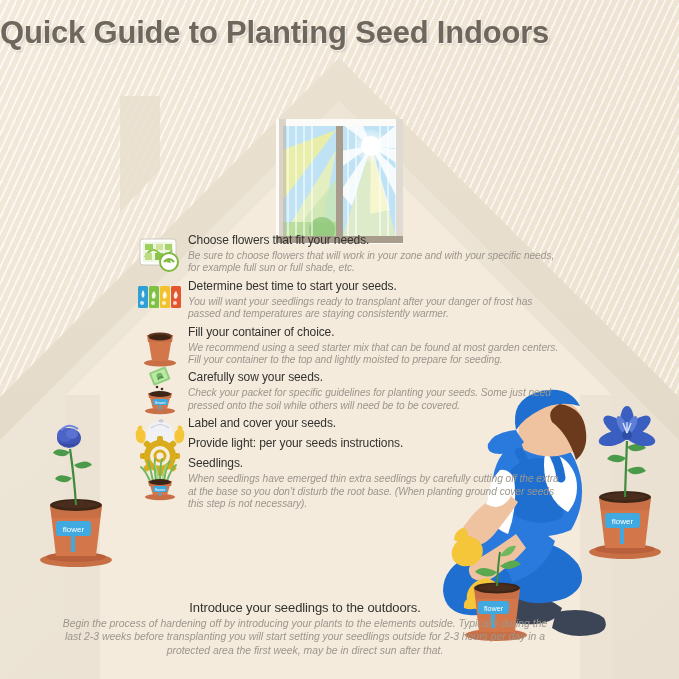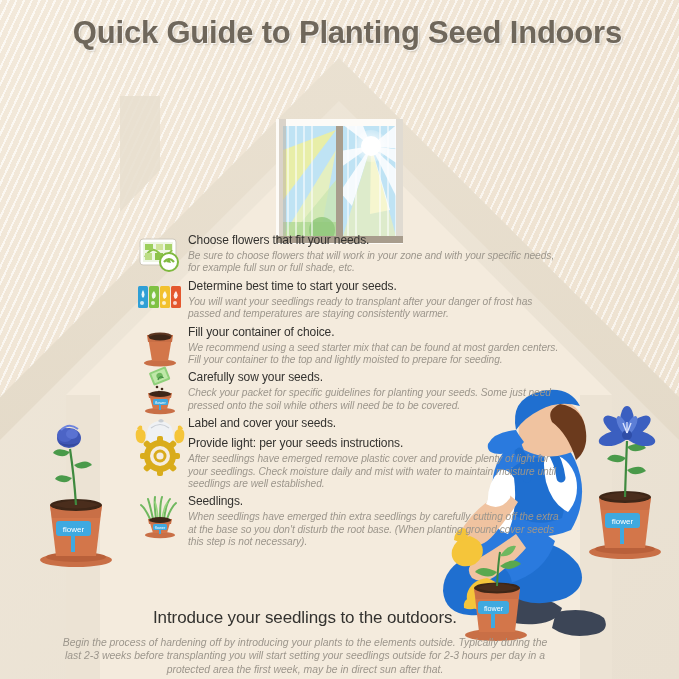--- a/index.html
+++ b/index.html
@@ -11,41 +11,41 @@
   }
   #poster{
     position:absolute;inset:0;width:679px;height:679px;overflow:hidden;
     background:
       repeating-linear-gradient(115deg, rgba(255,255,255,.55) 0px, rgba(255,255,255,.55) 2px, rgba(233,219,200,.35) 2px, rgba(233,219,200,.35) 7px),
       linear-gradient(135deg,#f8f1e5 0%,#f3e9da 45%,#efe4d3 100%);
   }
   .layer{position:absolute;top:0;left:0;width:679px;height:679px;}
   
   #title{
-    position:absolute;left:0;top:15px;width:622px;text-align:right;
+    position:absolute;left:0;top:15px;width:622px;text-align:left;
     font-size:31px;font-weight:bold;letter-spacing:-0.2px;
     color:#6f675b;
     text-shadow:1px 1px 0 rgba(255,255,255,.75), 2px 2px 2px rgba(120,110,95,.25);
     z-index:40;
   }
   
   #steps{position:absolute;left:136px;top:231px;width:440px;z-index:30;}
   .step{position:relative;padding-left:52px;margin-bottom:1px;}
   .step .ico{position:absolute;left:0;top:0;width:48px;height:48px;}
   .step h3{
     margin:0;font-weight:400;font-size:12px;line-height:19px;color:#33322f;
     letter-spacing:-.1px;
   }
   .step p{
     margin:0 12px 2px 0;font-style:italic;font-size:10.2px;line-height:12.4px;
     color:#9c968c;letter-spacing:-.05px;
   }
   
   #footer{position:absolute;left:60px;top:600px;width:490px;text-align:center;z-index:30;}
-  #footer h3{margin:8px;font-weight:400;font-size:17px;color:#33322f;letter-spacing:-.1px;}
+  #footer h3{margin:0;font-weight:400;font-size:13px;color:#33322f;letter-spacing:-.1px;}
   #footer p{margin:2px 0 0 0;font-style:italic;font-size:10.4px;line-height:13.4px;color:#9c968c;}
   svg{display:block;overflow:visible;}
 </style>
 </head>
 <body>
 
 <div id="poster">
 
   <svg class="layer" viewBox="0 0 679 679">
     <defs>
@@ -384,21 +384,20 @@
             <rect x="34" y="7" width="6" height="7" rx="2" transform="rotate(45 37 10)"></rect>
             <rect x="8" y="30" width="6" height="7" rx="2" transform="rotate(45 11 34)"></rect>
             <rect x="34" y="30" width="6" height="7" rx="2" transform="rotate(-45 37 34)"></rect>
           </g>
           <circle cx="24" cy="22" r="10" fill="#f5ede0"></circle>
           <circle cx="24" cy="22" r="6.5" fill="#d9ac1b"></circle>
           <circle cx="24" cy="22" r="3.6" fill="#f5ede0"></circle>
         </svg>
       </span>
       <h3>Provide light: per your seeds instructions.</h3>
-      <p>After seedlings have emerged remove plastic cover and provide plenty of light for your seedlings. Check moisture daily and mist with water to maintain moisture until seedlings are well established.</p>
     </div>
 
     <div class="step">
       <span class="ico">
         <svg viewBox="0 0 48 48" width="48" height="48">
           <g stroke="#6fb85f" stroke-width="2" fill="none" stroke-linecap="round">
             <path d="M17 27 q-3 -14 -5 -20"></path>
               <path d="M20 27 q-2 -16 -1 -22"></path>
             <path d="M24 27 q0 -16 2 -22"></path>
               <path d="M28 27 q2 -15 6 -20"></path>

